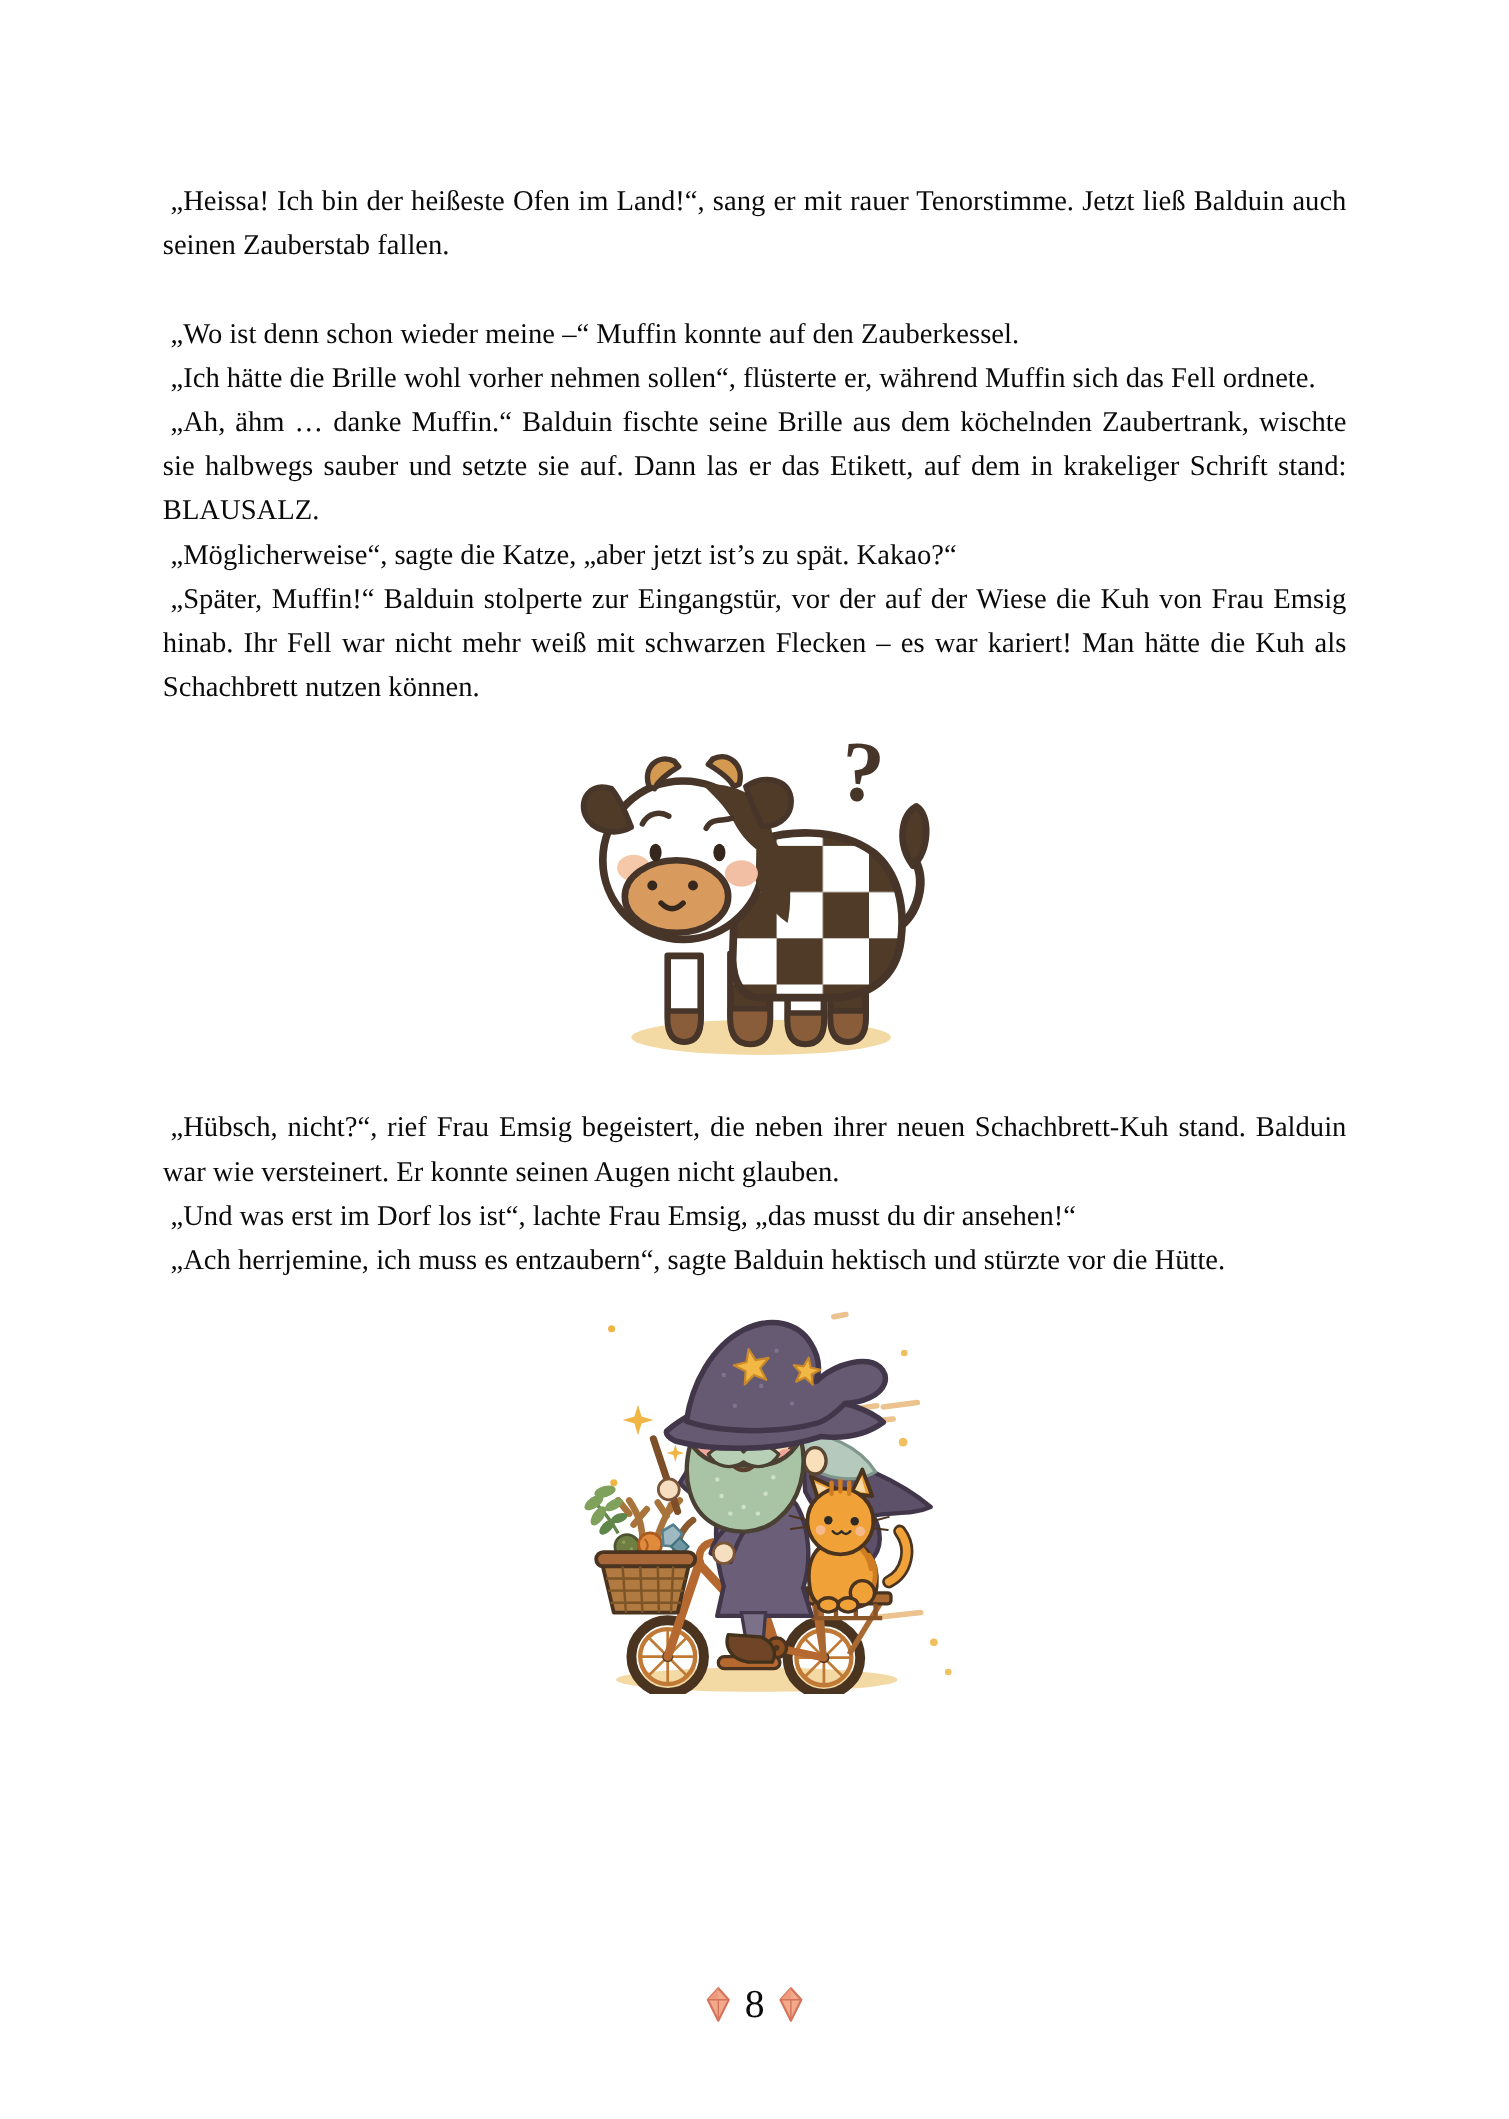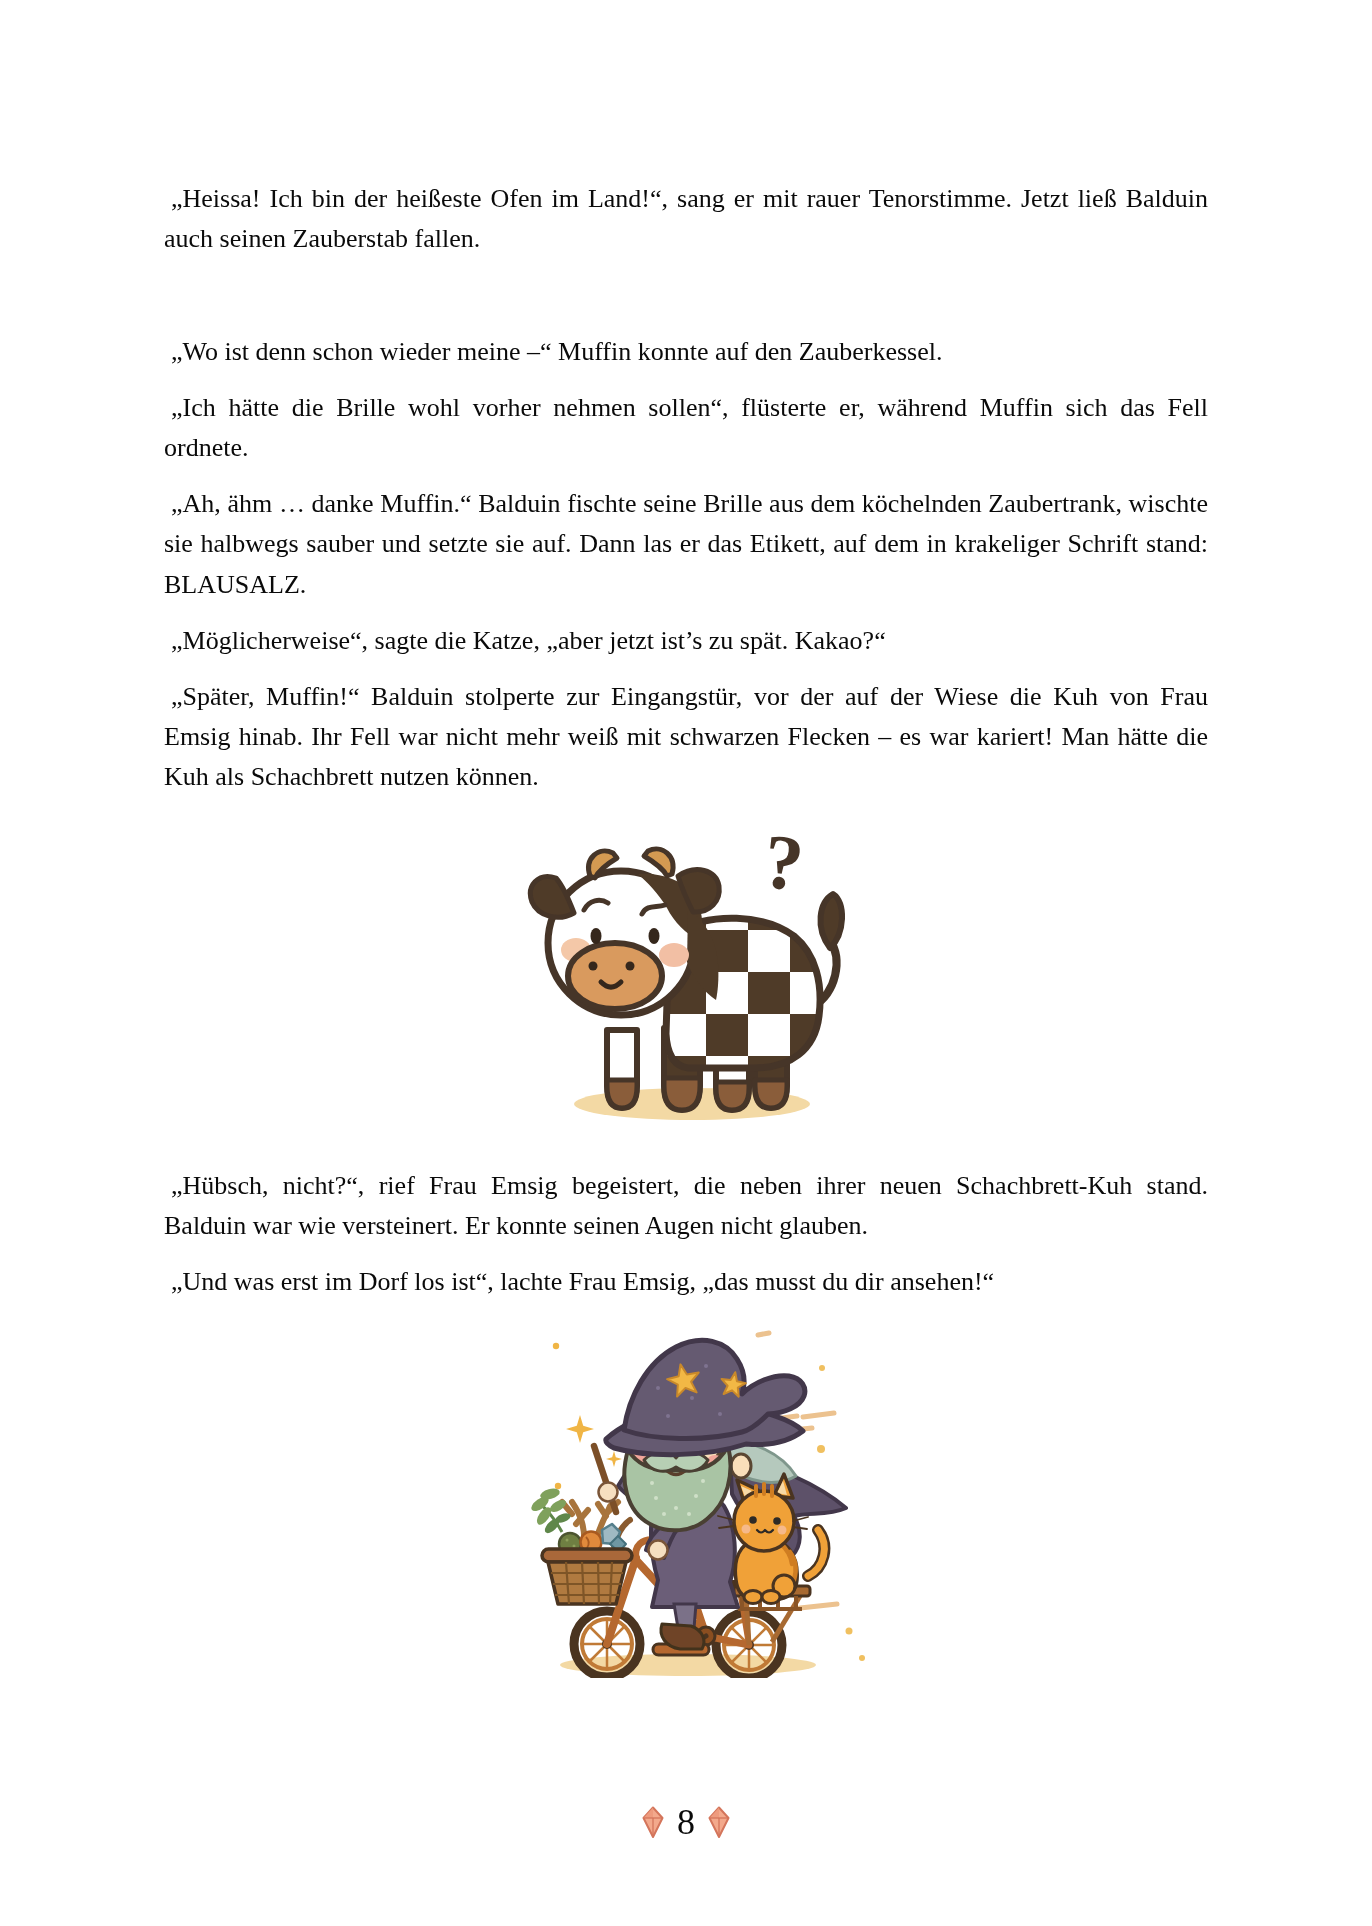--- a/index.html
+++ b/index.html
@@ -2,21 +2,21 @@
 <html><head>
 <meta charset="utf-8">
 <style>
   html, body { margin: 0; padding: 0; background: #ffffff; }
   body {
     width: 1372px; height: 1926px; position: relative; overflow: hidden;
     font-family: "Liberation Serif", serif; color: #0a0a0a;
   }
   .page { position: absolute; inset: 0; background: #ffffff; }
   .story-column { position: absolute; left: 148px; top: 163px; width: 1076px; }
-  .story-para { margin: 16px; font-size: 26px; line-height: 40.2px; text-align: justify; }
+  .story-para { margin: 0; font-size: 26px; line-height: 40.2px; text-align: justify; }
   .story-para.indent { text-indent: 7px; }
   .line-gap { height: 40.2px; }
   .figure { margin: 0; display: flex; justify-content: center; }
   .figure.cow    { margin: 8px 0 42px 0; }
   .figure.wizard { margin: 14px 0 0 0; }
   .footer {
     position: absolute; left: 0; top: 1804px; width: 100%;
     display: flex; align-items: center; justify-content: center; gap: 13px;
   }
   .page-number { font-size: 36px; line-height: 1; color: #0a0a0a; }
@@ -71,20 +71,21 @@
       <path d="M58,96 C63,86 74,84 82,89" fill="none" stroke="#463528" stroke-width="5" stroke-linecap="round"></path>
       <path d="M116,100 C121,90 130,94 139,91" fill="none" stroke="#463528" stroke-width="5" stroke-linecap="round"></path>
       <circle cx="67" cy="152" r="4.5" fill="#35271c"></circle>
       <circle cx="104" cy="152" r="4.5" fill="#35271c"></circle>
       <path d="M75,168 Q85,178 95,168" fill="none" stroke="#35271c" stroke-width="5" stroke-linecap="round"></path>
       <text x="238" y="74" font-family="'Liberation Serif', serif" font-size="78" font-weight="bold" fill="#463528" transform="rotate(6 250 50)">?</text>
     </svg>
   </figure>
       <p class="story-para indent">„Hübsch, nicht?“, rief Frau Emsig begeistert, die neben ihrer neuen Schachbrett-Kuh stand. Balduin war wie versteinert. Er konnte seinen Augen nicht glauben.</p>
       <p class="story-para indent">„Und was erst im Dorf los ist“, lachte Frau Emsig, „das musst du dir ansehen!“</p>
+      <p class="story-para indent">„Ach herrjemine, ich muss es entzaubern“, sagte Balduin hektisch und stürzte vor die Hütte.</p>
       <figure class="figure wizard">
     <svg width="360" height="360" viewBox="0 0 360 360">
       <ellipse cx="182" cy="347" rx="128" ry="11" fill="#f3d9a4"></ellipse>
       <g fill="#f0b545">
         <path d="M74,97 L77.2,107.8 L88,111 L77.2,114.2 L74,125 L70.8,114.2 L60,111 L70.8,107.8 Z"></path>
         <path d="M108,133 L109.8,139.2 L116,141 L109.8,142.8 L108,149 L106.2,142.8 L100,141 L106.2,139.2 Z"></path>
         <path d="M32,181 L33.2,184.8 L37,186 L33.2,187.2 L32,191 L30.8,187.2 L27,186 L30.8,184.8 Z"></path>
         <circle cx="52" cy="168" r="3.2"></circle>
         <circle cx="50" cy="28" r="3.2"></circle>
       </g>

